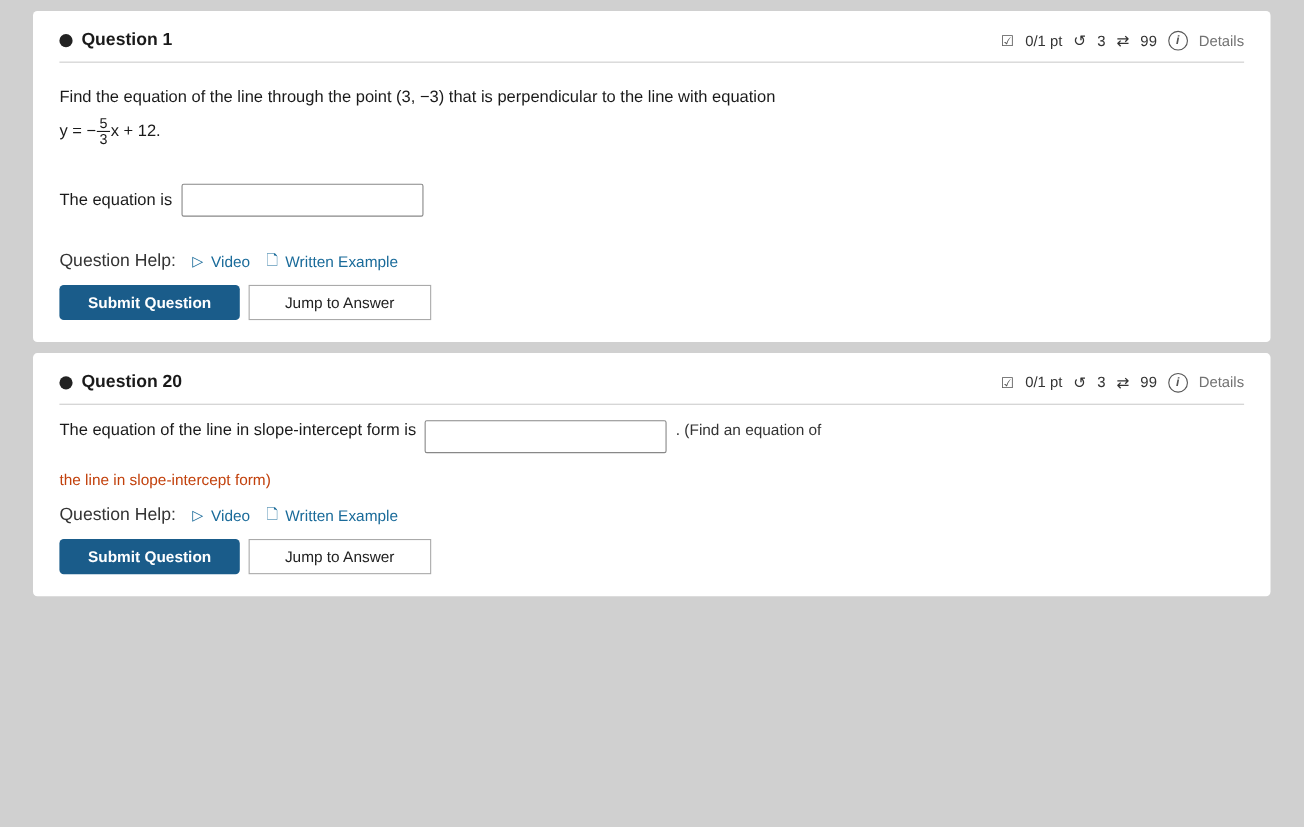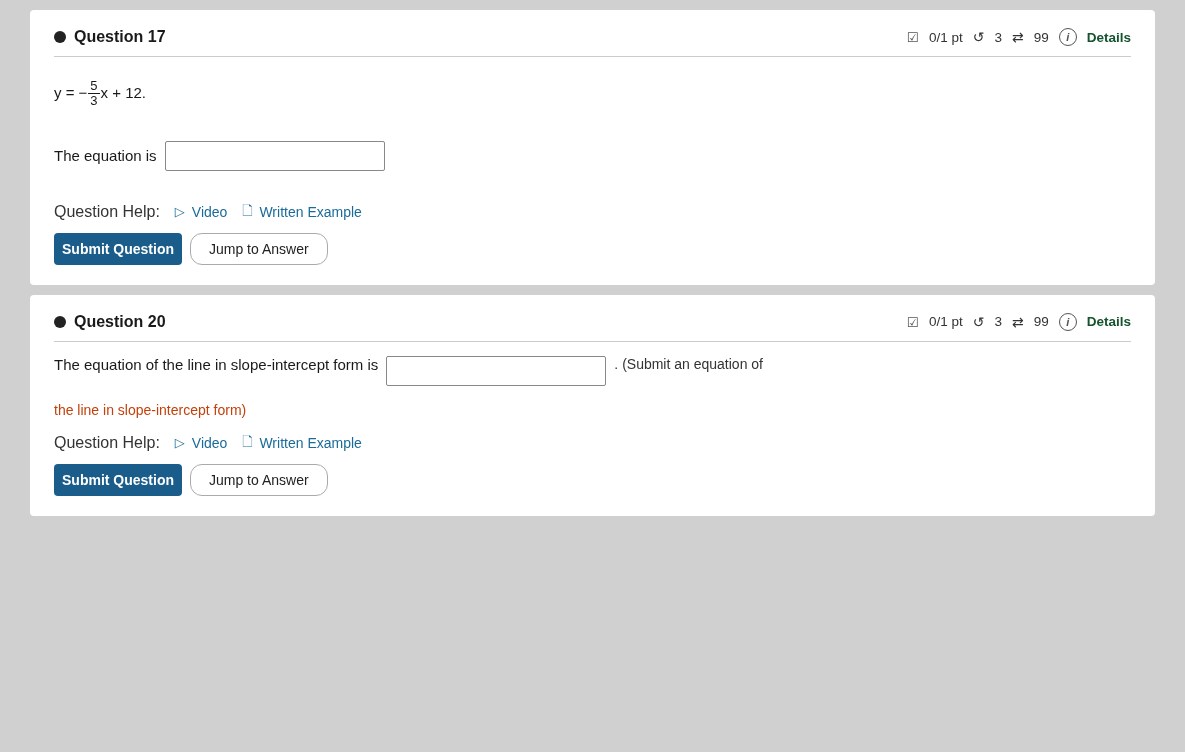--- a/index.html
+++ b/index.html
@@ -48,24 +48,23 @@
       flex-shrink: 0;
     }
     .question-meta {
       display: flex;
       align-items: center;
       gap: 10px;
       font-size: 13.5px;
       color: #333;
     }
     .details-link {
-      color: #14532d;
+      color: #737373;
       text-decoration: none;
       font-size: 13.5px;
-      font-weight: bold;
     }
     .question-body {
       padding: 6px 0 10px 0;
       line-height: 1.6;
     }
     .question-body p {
       margin-bottom: 4px;
     }
     .math-line {
       font-size: 15px;
@@ -135,31 +134,31 @@
     }
     .action-buttons {
       display: flex;
       gap: 8px;
     }
     .btn-submit {
       background: #1a5c8a;
       color: #fff;
       border: none;
       border-radius: 4px;
-      padding: 7px 8px;
+      padding: 7px 26px;
       font-size: 14px;
       font-weight: bold;
       cursor: pointer;
     }
     .btn-jump {
       background: #fff;
       color: #222;
       border: 1px solid #aaa;
-      border-radius: 12px;
-      padding: 7px 18px;
+      border-radius: 0;
+      padding: 7px 32px;
       font-size: 14px;
       cursor: pointer;
     }
     .info-circle {
       display: inline-flex;
       align-items: center;
       justify-content: center;
       width: 18px;
       height: 18px;
       border: 1.5px solid #555;
@@ -184,35 +183,36 @@
   </style>
 </head>
 <body>
 
 <div class="page-wrapper">
 
   <div class="question-card">
     <div class="question-header">
       <div class="question-title">
         <span class="bullet"></span>
-        <span>Question 17</span>
+        <span>Question 1</span>
       </div>
       <div class="question-meta">
         <span style="color:#555;">☑</span>
         <span>0/1 pt</span>
         <span style="font-size:14px;">↺</span>
         <span>3</span>
         <span style="font-size:14px;">⇄</span>
         <span>99</span>
         <span class="info-circle" title="Details">i</span>
         <a class="details-link" href="#">Details</a>
       </div>
     </div>
 
     <div class="question-body">
+      <p>Find the equation of the line through the point (3, −3) that is perpendicular to the line with equation</p>
       <div class="math-line">
         <span>y = −</span><span class="fraction">
             <span class="num">5</span>
             <span class="den">3</span>
           </span><span>x + 12.</span>
       </div>
     </div>
 
     <div class="answer-row">
       <span class="answer-label">The equation is</span>
@@ -252,21 +252,21 @@
         <span>99</span>
         <span class="info-circle" title="Details">i</span>
         <a class="details-link" href="#">Details</a>
       </div>
     </div>
 
 
     <div class="multiline-answer">
       <span class="answer-label">The equation of the line in slope-intercept form is</span>
       <input class="answer-input" type="text" style="">
-      <span class="multiline-hint">. (Submit an equation of</span>
+      <span class="multiline-hint">. (Find an equation of</span>
     </div>
     <div style="margin-bottom:16px; margin-left: 0; font-size:14px; color:#c2410c;">
       <span>the line in slope-intercept form)</span>
     </div>
 
     <div class="question-help">
       <span class="help-label">Question Help:</span>
       <a class="help-link" href="#">
         <span class="help-icon">▷</span>
         <span>Video</span>

